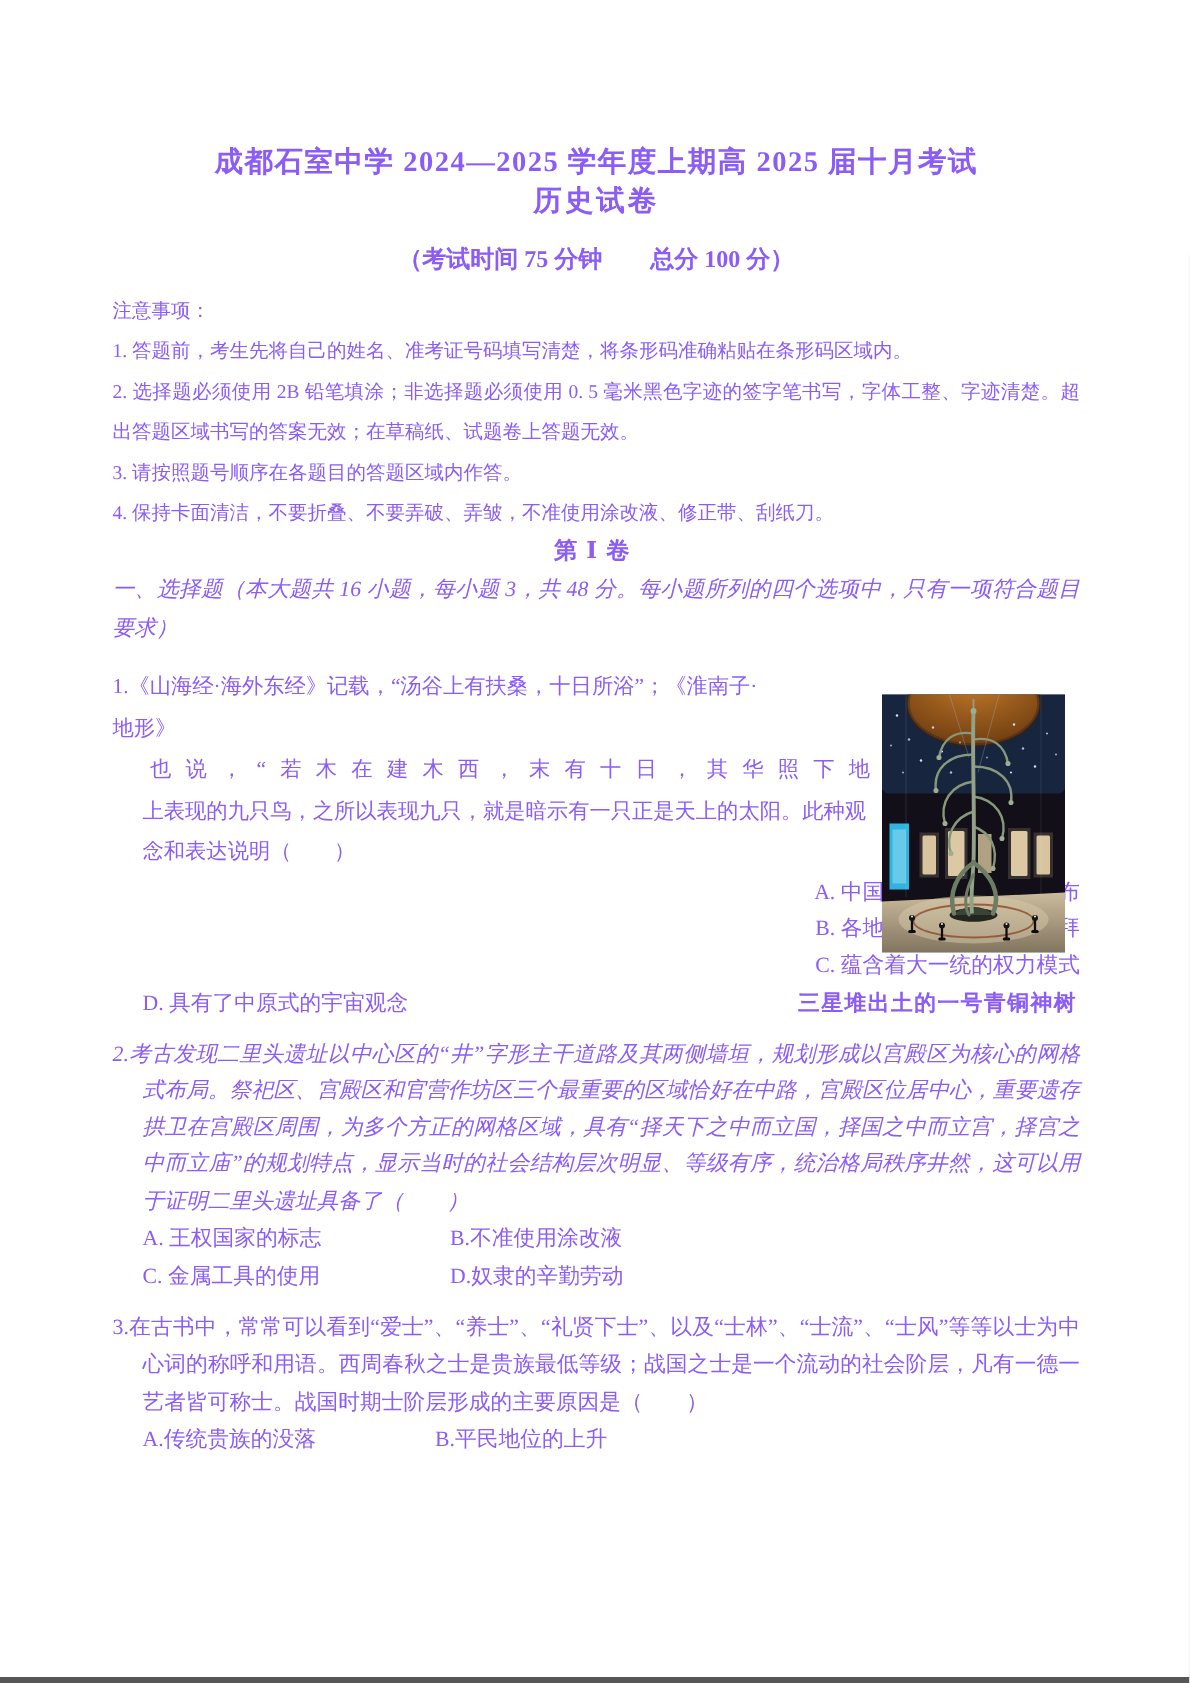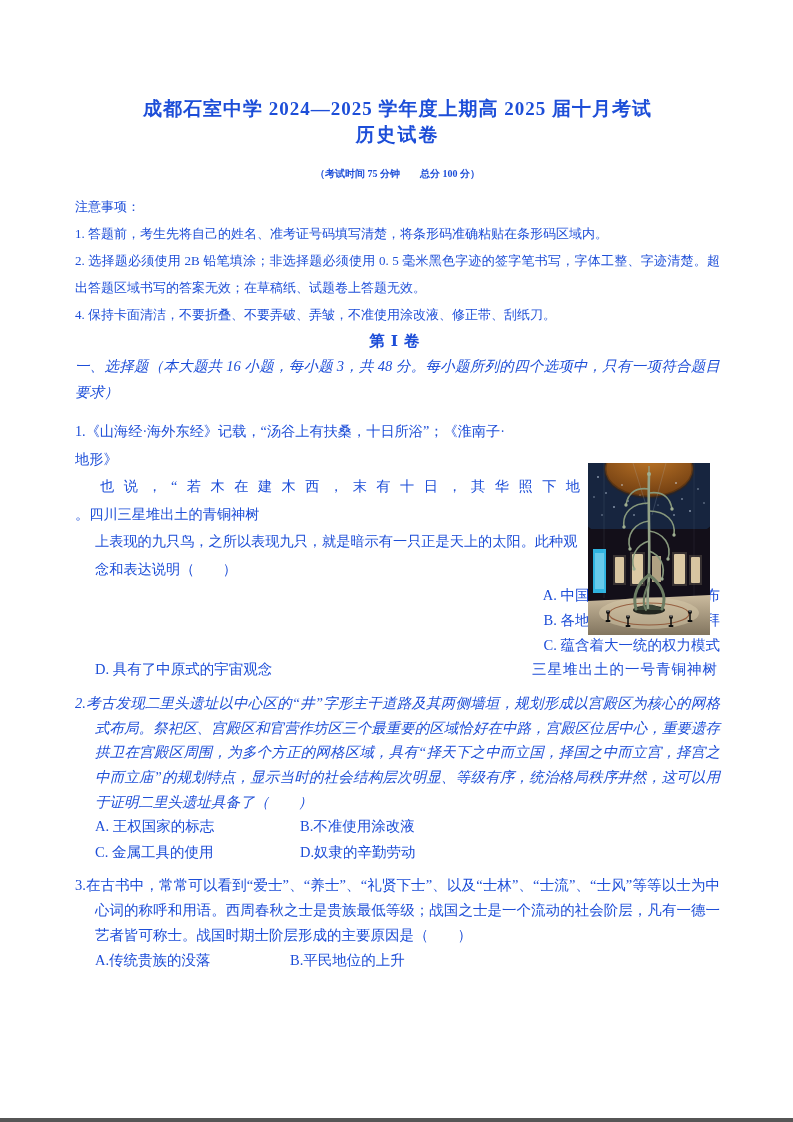--- a/index.html
+++ b/index.html
@@ -4,39 +4,39 @@
 <style>
   * { margin:0; padding:0; box-sizing:border-box; }
   html,body { background:#e8e8e8; }
   .page {
     position:relative;
     width:793px; height:1122px;
     margin:0 auto;
     background:#ffffff;
     overflow:hidden;
     font-family:"Liberation Serif","DejaVu Serif",serif;
-    color:#1d4ed8;
+    color:#8b5cf6;
   }
   .content {
     position:absolute;
     left:75px; top:96px;
     width:645px;
   }
   .exam-title {
     font-size:19px; font-weight:bold;
     text-align:center; line-height:26px;
     letter-spacing:1px;
   }
   .exam-subtitle {
     font-size:19px; font-weight:bold;
     text-align:center; line-height:26px;
     letter-spacing:2px;
   }
   .exam-info {
-    font-size:10px; font-weight:bold;
+    font-size:16px; font-weight:bold;
     text-align:center; line-height:21px;
     margin-top:15px;
   }
   .notices { margin-top:9px; font-size:13px; line-height:27px; }
   .notice-heading { }
   .notice-item { text-align:justify; }
   .section-title {
     font-size:15.5px; font-weight:bold;
     text-align:center; line-height:26px;
     letter-spacing:6px;
@@ -48,21 +48,21 @@
   .q1 { margin-top:13px; font-size:14.2px; width:512px; }
   .q1-line { line-height:27.5px; white-space:nowrap; }
   .q1-indent-sm { padding-left:20px; }
   .q1-indent-md { padding-left:25px; }
   .q1-spread { letter-spacing:9.5px; }
   .q1-options { font-size:14.5px; line-height:24.8px; padding-left:20px;text-align:right; }
   .option { white-space:nowrap; }
   .option-row { display:flex; align-items:baseline; }
   .figure-caption {
     margin-left:auto; margin-right:2px;
-    font-size:14.5px; letter-spacing:1px;
+    font-size:14.5px; letter-spacing:1px;font-weight:bold;
   }
   .q-para {
     font-size:14.5px; text-align:justify;
     padding-left:20px; text-indent:-20px;
   }
   .q2-para { margin-top:9px; line-height:24.6px;font-style:italic; }
   .q3-para { margin-top:8px; line-height:25px; }
   .options-grid { padding-left:20px; font-size:14.5px; display:grid; }
   .options-grid-2 { grid-template-columns:205px auto; line-height:25.5px; }
   .options-grid-3 { grid-template-columns:195px auto; line-height:25px; }
@@ -83,31 +83,31 @@
   <div class="content">
 
     <h1 class="exam-title">成都石室中学 2024—2025 学年度上期高 2025 届十月考试</h1>
     <h2 class="exam-subtitle">历史试卷</h2>
     <div class="exam-info">（考试时间 75 分钟　　总分 100 分）</div>
 
     <div class="notices">
       <div class="notice-heading">注意事项：</div>
       <div class="notice-item">1. 答题前，考生先将自己的姓名、准考证号码填写清楚，将条形码准确粘贴在条形码区域内。</div>
       <div class="notice-item">2. 选择题必须使用 2B 铅笔填涂；非选择题必须使用 0. 5 毫米黑色字迹的签字笔书写，字体工整、字迹清楚。超出答题区域书写的答案无效；在草稿纸、试题卷上答题无效。</div>
+      <div class="notice-item">3. 请按照题号顺序在各题目的答题区域内作答。</div>
       <div class="notice-item">4. 保持卡面清洁，不要折叠、不要弄破、弄皱，不准使用涂改液、修正带、刮纸刀。</div>
     </div>
 
     <div class="section-title">第Ⅰ卷</div>
     <div class="section-instruction">一、选择题（本大题共 16 小题，每小题 3，共 48 分。每小题所列的四个选项中，只有一项符合题目要求）</div>
 
     <div class="q1">
       <div class="q1-line">1.《山海经·海外东经》记载，“汤谷上有扶桑，十日所浴”；《淮南子·</div>
       <div class="q1-line">地形》</div>
       <div class="q1-line q1-indent-md q1-spread">也说，“若木在建木西，末有十日，其华照下地”</div>
-      <div class="q1-line">。四川三星堆出土的青铜神树</div>
       <div class="q1-line q1-indent-sm">上表现的九只鸟，之所以表现九只，就是暗示有一只正是天上的太阳。此种观</div>
       <div class="q1-line q1-indent-sm">念和表达说明（　　）</div>
     </div>
 
     <div class="q1-options">
       <div class="option">A. 中国的原始文化星罗棋布</div>
       <div class="option">B. 各地接受中原的信仰崇拜</div>
       <div class="option">C. 蕴含着大一统的权力模式</div>
       <div class="option-row">
         <div class="option">D. 具有了中原式的宇宙观念</div>

